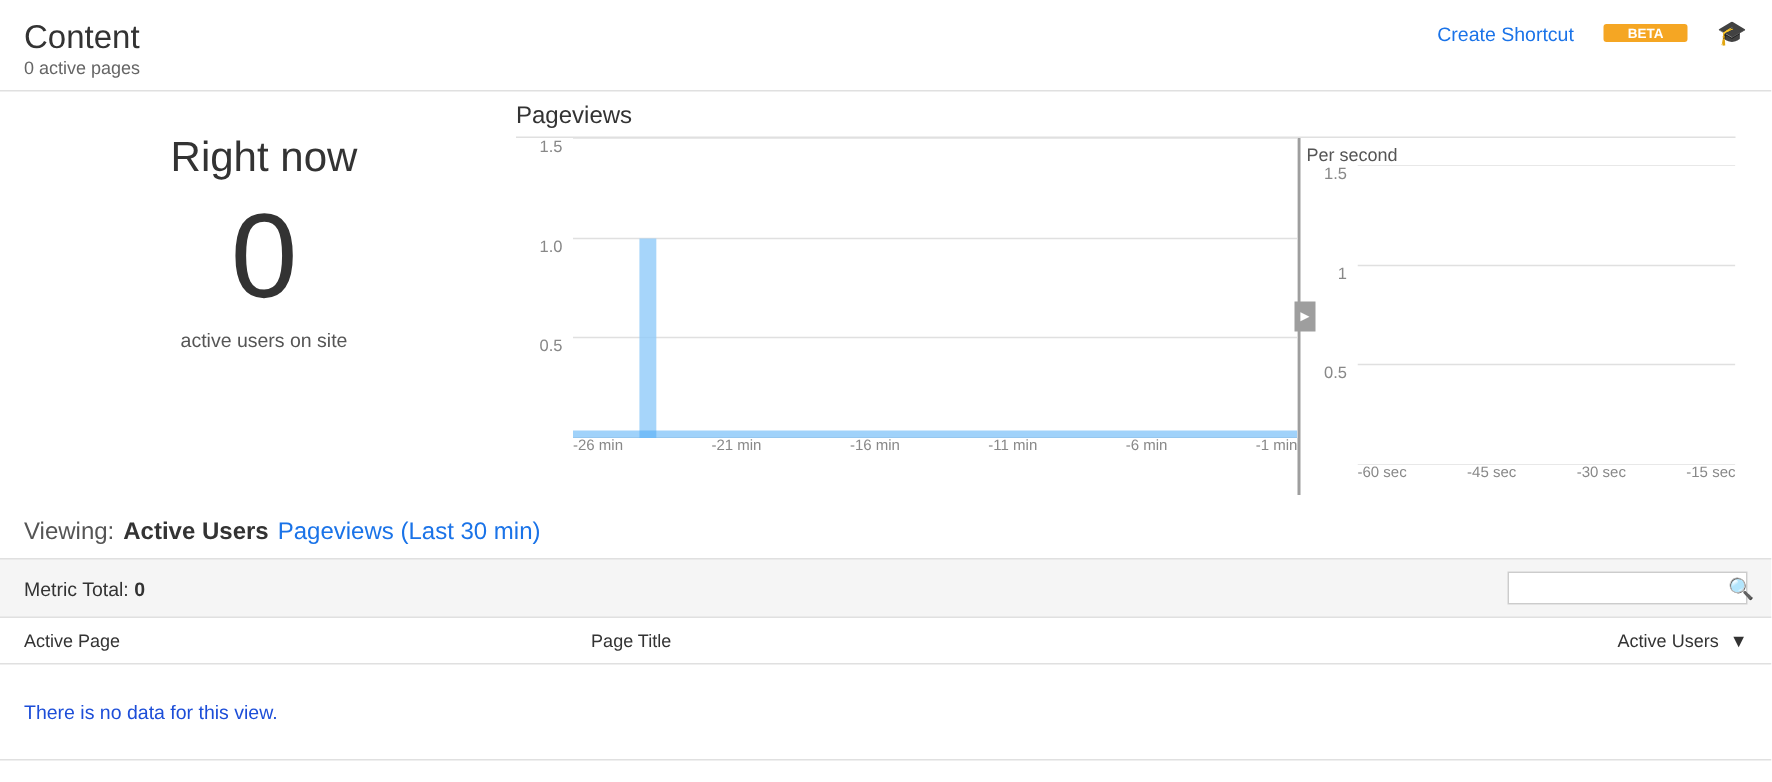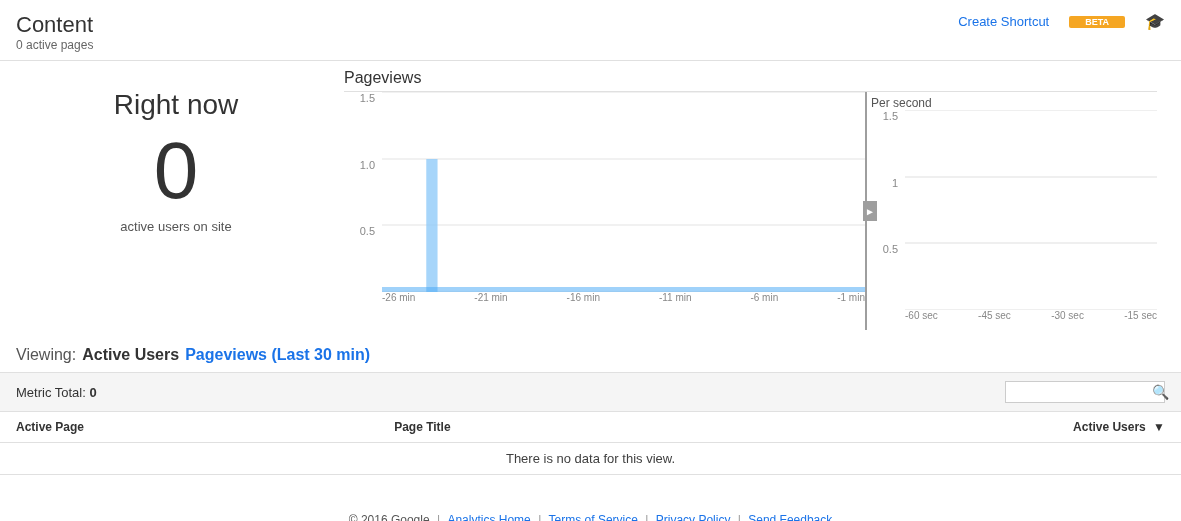--- a/index.html
+++ b/index.html
@@ -200,21 +200,20 @@
       color: #555;
     }
     .viewing-active {
       font-weight: bold;
       color: #333;
     }
     .viewing-link {
       color: #1a73e8;
       cursor: pointer;
       text-decoration: none;
-      font-weight: bold;
     }
 
     
     .metric-bar {
       background: #f5f5f5;
       border-top: 1px solid #e0e0e0;
       border-bottom: 1px solid #e0e0e0;
       padding: 8px 16px;
       display: flex;
       align-items: center;
@@ -248,36 +247,36 @@
       font-size: 14px;
     }
 
     
     .data-table {
       width: 100%;
       border-collapse: collapse;
     }
     .data-table th {
       font-size: 12px;
-      font-weight: bold;
+      font-weight: normal;
       color: #333;
       text-align: left;
       padding: 8px 16px;
       border-bottom: 1px solid #e0e0e0;
       background: #fff;
     }
     .data-table th.right {
       text-align: right;
       margin-top: 32px;
     }
     .data-table td {
-      padding: 8px 16px;
+      padding: 24px 16px;
       font-size: 13px;
-      color: #404040;
-      text-align: center;
+      color: #1d4ed8;
+      text-align: left;
       border-bottom: 1px solid #e0e0e0;
     }
     .sort-icon {
       margin-left: 4px;
       color: #333;
     }
 
     
     .footer {
       text-align: center;

